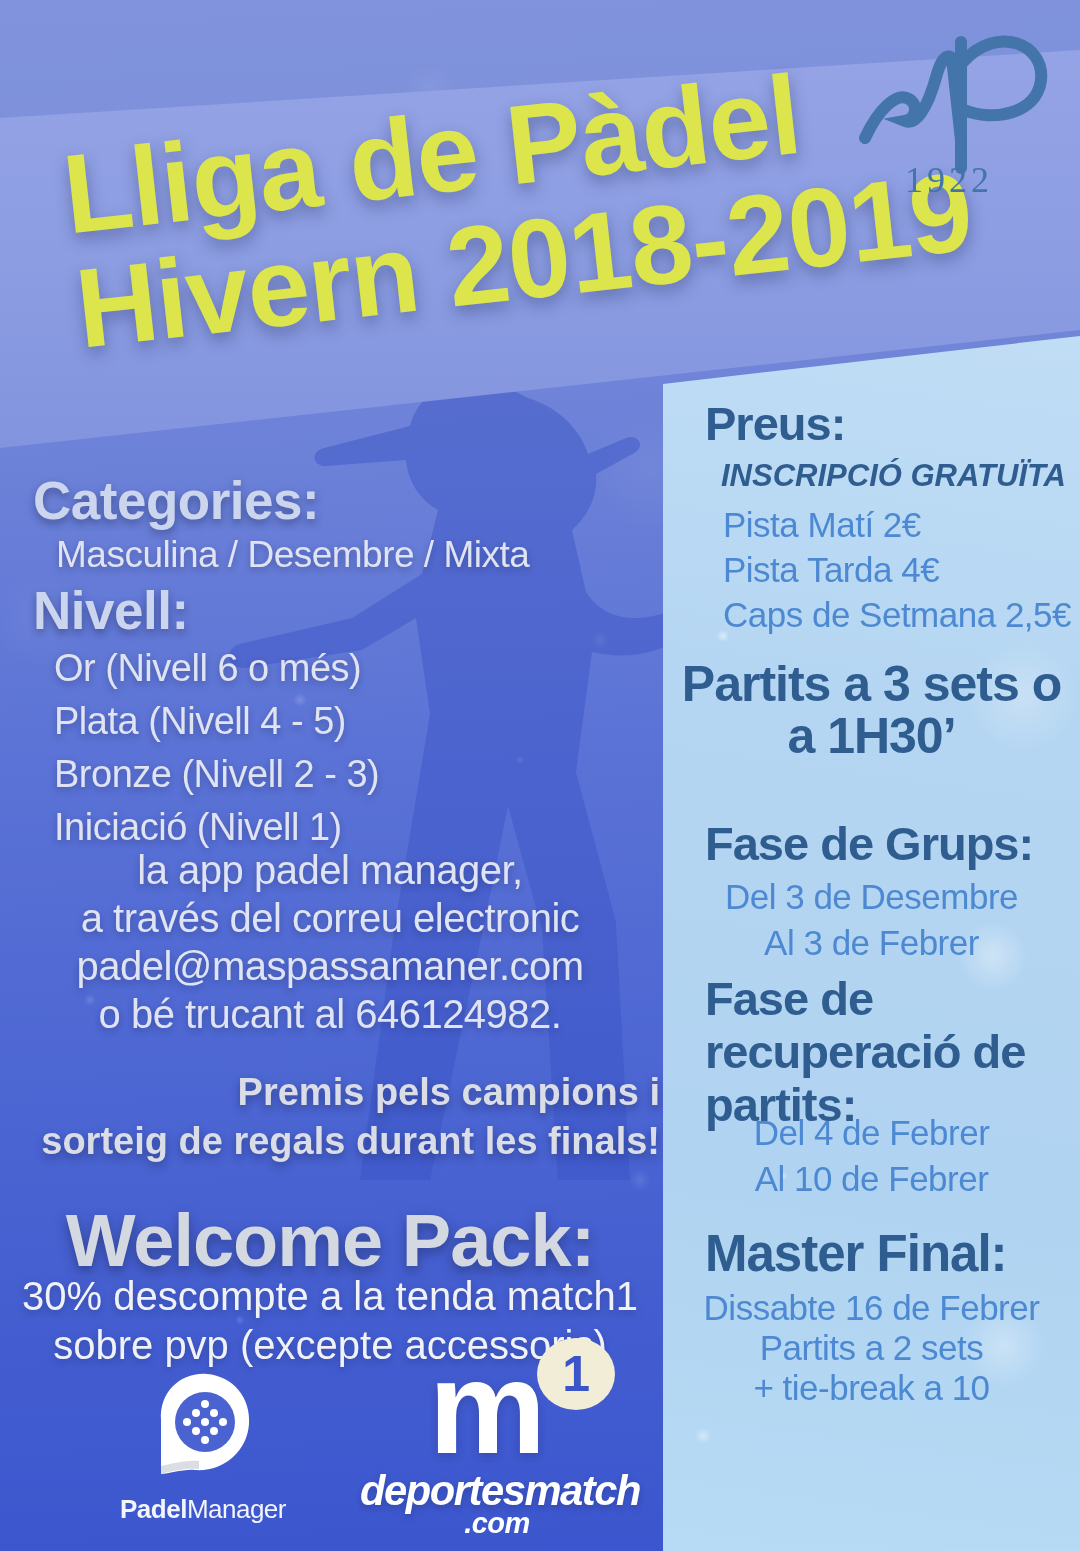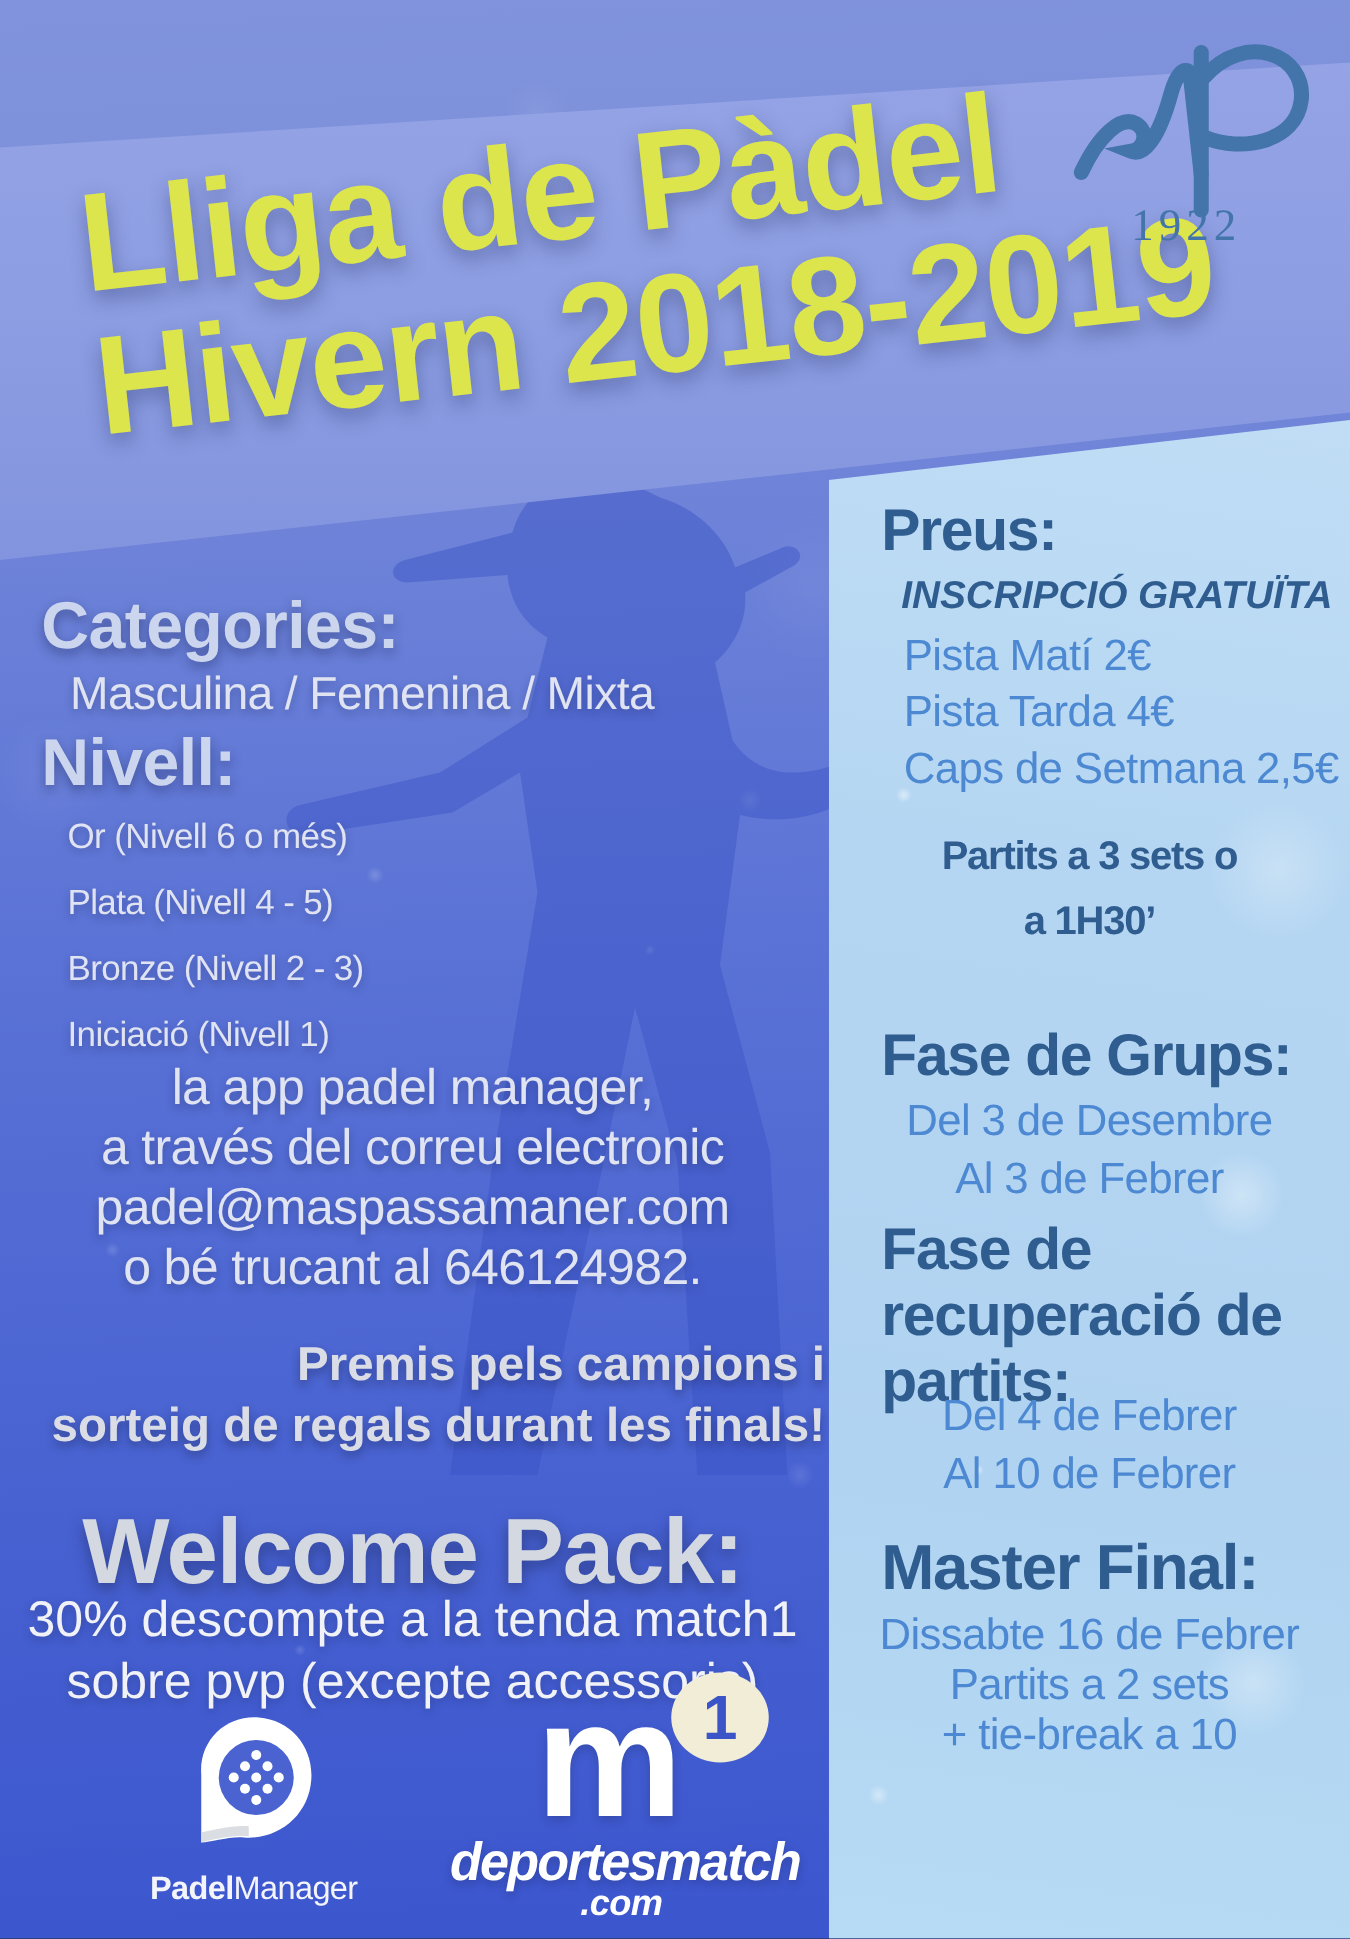--- a/index.html
+++ b/index.html
@@ -53,21 +53,21 @@
       radial-gradient(circle 9px  at 60px 300px,  rgba(255,255,255,.5),  transparent 70%),
       radial-gradient(circle 6px  at 120px 840px, rgba(255,255,255,.5),  transparent 70%),
       radial-gradient(circle 60px at 340px 1010px,rgba(255,255,255,.3),  transparent 70%),
       radial-gradient(circle 12px at 40px 1100px, rgba(255,255,255,.4),  transparent 70%);
   }
   .h-right{color:#2f5d90;font-weight:bold;font-size:47px;letter-spacing:-1px;}
   .t-right{color:#4d89d2;font-size:35px;letter-spacing:-.5px;}
   .center{width:100%;text-align:center;left:0;}
   
   .h-left{color:#ccd5ee;font-weight:bold;font-size:53px;text-shadow:0 4px 9px rgba(25,35,80,.45);letter-spacing:-.5px;}
-  .t-left{color:#dfe3f2;font-size:28px;text-shadow:0 3px 7px rgba(25,35,80,.35);letter-spacing:-.5px;}
+  .t-left{color:#dfe3f2;font-size:38px;text-shadow:0 3px 7px rgba(25,35,80,.35);letter-spacing:-.5px;}
   .lh-levels div{line-height:53px;}
   .inscr div{line-height:48px;}
   .prizes{color:#dadde6;font-weight:bold;font-size:38px;text-shadow:0 4px 8px rgba(25,35,80,.45);text-align:right;}
   .prizes div{line-height:49px;}
   .welcome-h{color:#d4d8e0;font-weight:bold;font-size:74px;text-shadow:0 5px 12px rgba(25,35,80,.5);letter-spacing:-1px;}
   .welcome-t{color:#f0f2f7;font-size:40px;text-shadow:0 3px 7px rgba(25,35,80,.35);}
   .welcome-t div{line-height:49px;}
   
   .pm{left:88px;top:1362px;width:230px;text-align:center;}
   .pm-text{color:#f3f5fa;font-size:26px;margin-top:6px;letter-spacing:-.5px;}
@@ -104,21 +104,21 @@
   <svg class="abs mp-logo" width="215" height="190" viewBox="0 0 215 190">
     <g fill="none" stroke="#4374aa" stroke-width="12" stroke-linecap="round">
       <path d="M12 122 C26 92 44 76 56 83 C66 89 63 103 52 105 C62 109 74 95 84 58 C88 44 94 37 99 42 L108 124"></path>
       <path d="M108 26 L108 152"></path>
       <path d="M110 46 C144 8 192 28 188 64 C184 98 140 106 111 94"></path>
     </g>
     <text x="52" y="176" font-size="36" fill="#4374aa" letter-spacing="4" font-family="Liberation Serif, DejaVu Serif, serif">1922</text>
   </svg>
 
   <div class="abs h-left" style="left:33px;top:470px;">Categories:</div>
-  <div class="abs t-left" style="left:56px;top:534px;font-size:37px;">Masculina / Femenina / Mixta</div>
+  <div class="abs t-left" style="left:56px;top:534px;font-size:37px;">Masculina / Desembre / Mixta</div>
 
   <div class="abs h-left" style="left:33px;top:580px;">Nivell:</div>
   <div class="abs t-left lh-levels" style="left:54px;top:642px;">
     <div>Or (Nivell 6 o més)</div>
     <div>Plata (Nivell 4 - 5)</div>
     <div>Bronze (Nivell 2 - 3)</div>
     <div>Iniciació (Nivell 1)</div>
   </div>
 
   <div class="abs t-left inscr center" style="top:846px;width:660px;font-size:40px;">
@@ -176,21 +176,21 @@
     <div class="abs blobs"></div>
 
     <div class="abs" style="left:58px;top:122px;color:#2f5d90;font-weight:bold;font-style:italic;font-size:31px;">INSCRIPCIÓ GRATUÏTA</div>
     <div class="abs h-right" style="left:42px;top:60px;">Preus:</div>
     <div class="abs t-right" style="left:60px;top:166px;line-height:45px;">
       <div>Pista Matí 2€</div>
       <div>Pista Tarda 4€</div>
       <div>Caps de Setmana 2,5€</div>
     </div>
 
-    <div class="abs h-right center" style="top:322px;font-size:32px;line-height:52px;">
+    <div class="abs h-right center" style="top:322px;font-size:50px;line-height:52px;">
       <div>Partits a 3 sets o</div>
       <div>a 1H30’</div>
     </div>
 
     <div class="abs h-right" style="left:42px;top:480px;">Fase de Grups:</div>
     <div class="abs t-right center" style="top:538px;line-height:46px;">
       <div>Del 3 de Desembre</div>
       <div>Al 3 de Febrer</div>
     </div>
 

